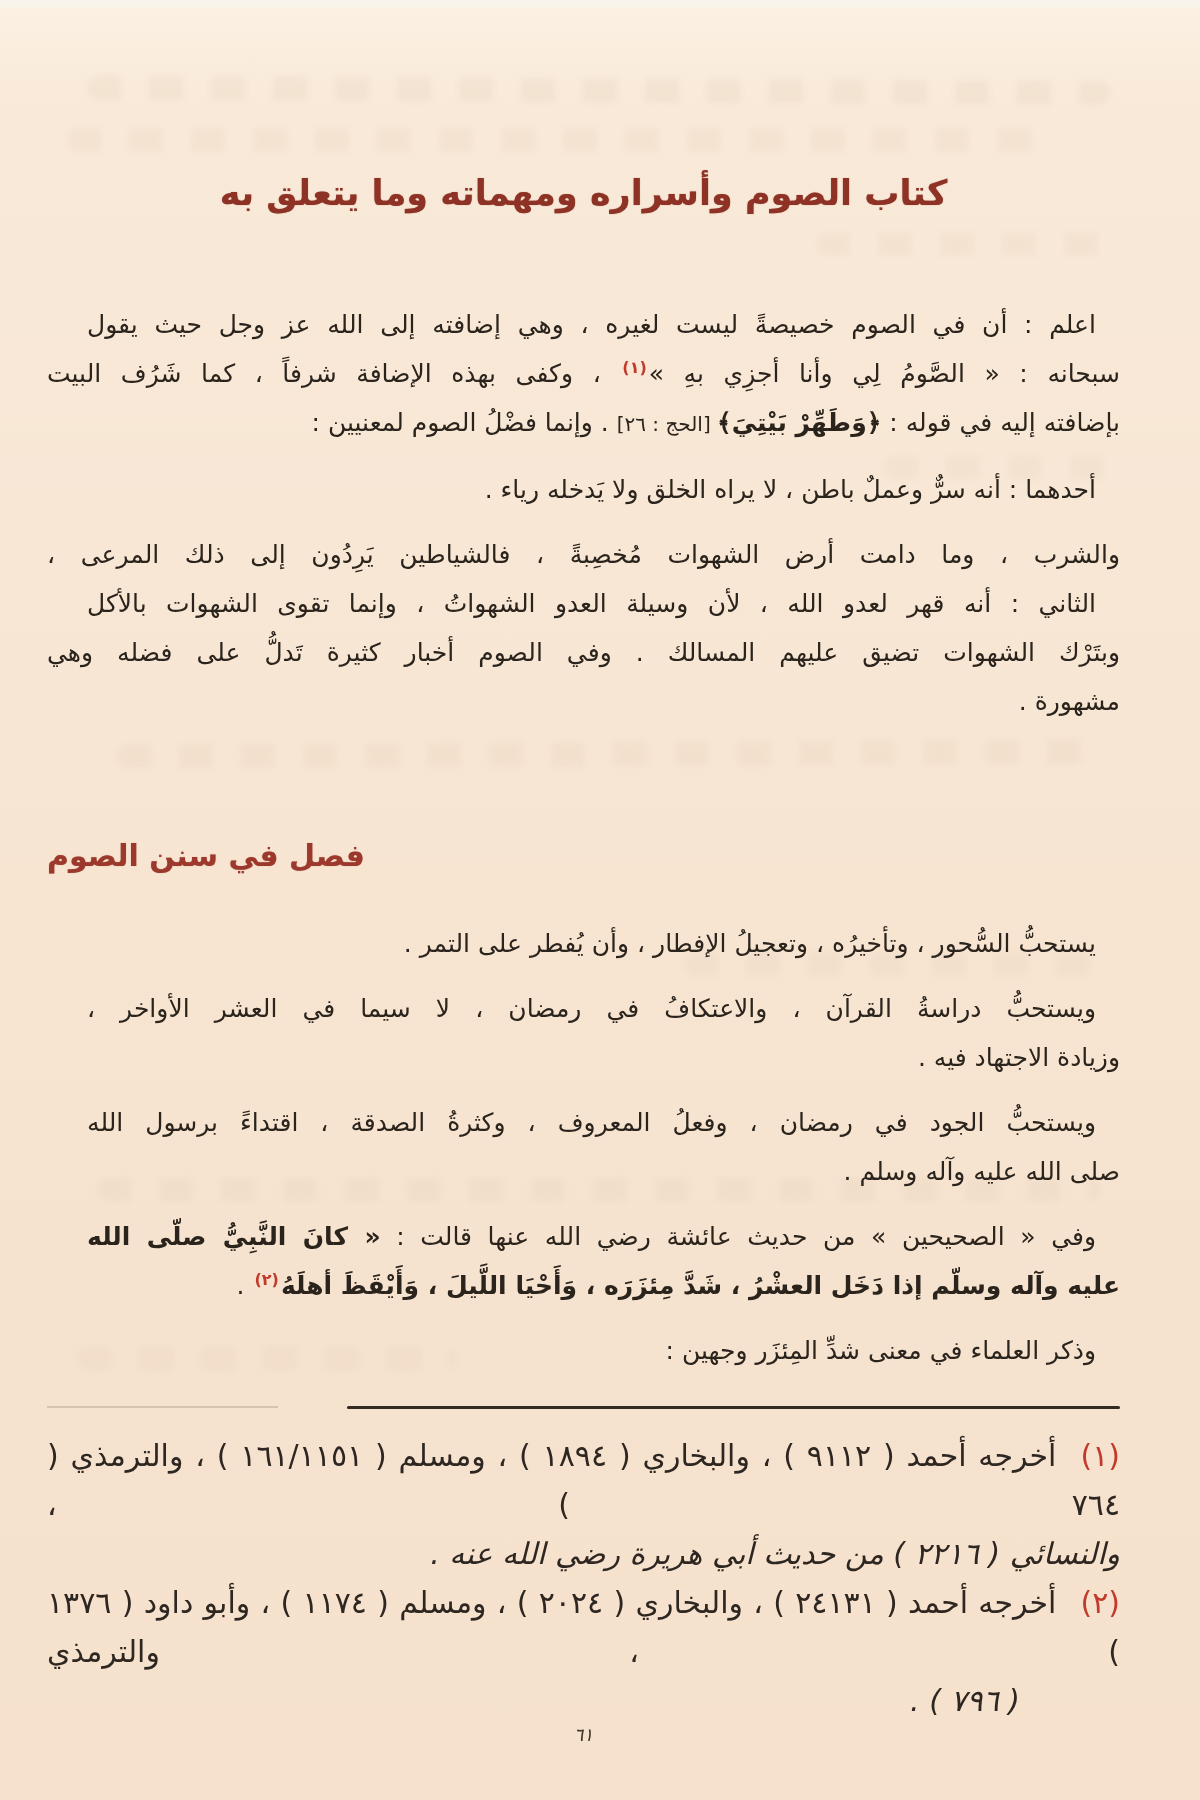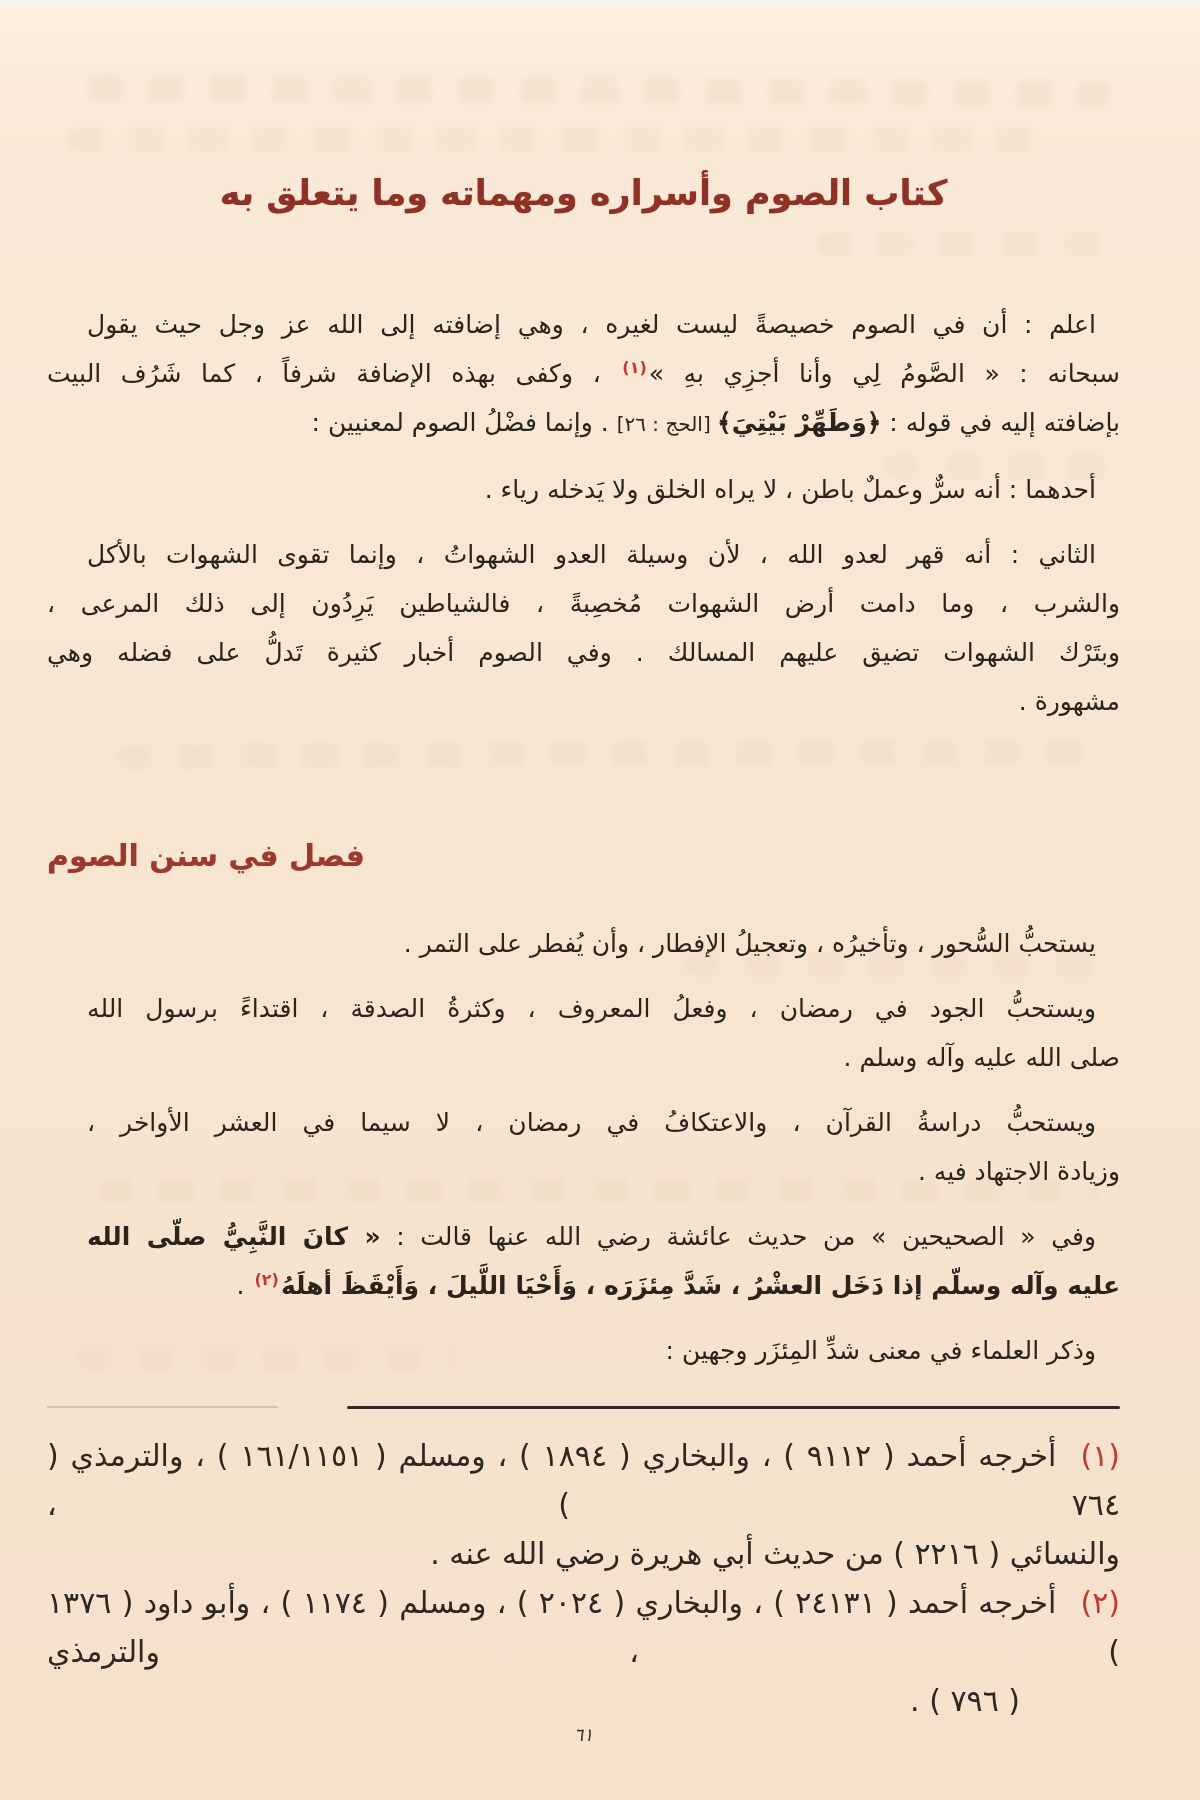--- a/index.html
+++ b/index.html
@@ -58,21 +58,21 @@
   }
   .sep-row{
     margin-top:30px;height:4px;
     display:flex;flex-direction:row;align-items:center;
   }
   .sep-dark{width:72%;height:3px;background:#332b23;border-radius:2px;}
   .sep-gap{width:6.5%;}
   .sep-faint{width:21.5%;height:2px;background:#b8a globalization;background:#bcab99;opacity:.55;}
   .footnotes{margin-top:22px;font-size:30px;line-height:49px;color:#2e2721;}
   .fline{display:block;text-align:justify;text-align-last:justify;}
-  .fline.last{text-align:right;text-align-last:right;}
+  .fline.last{text-align:right;text-align-last:right;font-style:italic;}
   .fline.indent{padding-right:100px;}
   .fmark{color:#c23a2c;margin-left:24px;}
   .page-number{
     position:absolute;top:1724px;left:0;right:0;
     text-align:center;font-size:18px;color:#3e352b;letter-spacing:2px;font-style:italic;
   }
 </style>
 </head>
 <body>
 
@@ -96,40 +96,40 @@
       <span class="line first">اعلم : أن في الصوم خصيصةً ليست لغيره ، وهي إضافته إلى الله عز وجل حيث يقول</span>
       <span class="line"><span>سبحانه : « الصَّومُ لِي وأنا أجزِي بهِ »</span><sup class="fn-ref">(١)</sup><span> ، وكفى بهذه الإضافة شرفاً ، كما شَرُف البيت</span></span>
       <span class="line last"><span>بإضافته إليه في قوله : </span><span class="bold">﴿وَطَهِّرْ بَيْتِيَ﴾</span><span class="small"> [الحج : ٢٦]</span><span> . وإنما فضْلُ الصوم لمعنيين :</span></span>
     </p>
 
     <p class="para">
       <span class="line last first">أحدهما : أنه سرٌّ وعملٌ باطن ، لا يراه الخلق ولا يَدخله رياء .</span>
     </p>
 
     <p class="para">
+      <span class="line">والشرب ، وما دامت أرض الشهوات مُخصِبةً ، فالشياطين يَرِدُون إلى ذلك المرعى ،</span>
       <span class="line first">الثاني : أنه قهر لعدو الله ، لأن وسيلة العدو الشهواتُ ، وإنما تقوى الشهوات بالأكل</span>
-      <span class="line">والشرب ، وما دامت أرض الشهوات مُخصِبةً ، فالشياطين يَرِدُون إلى ذلك المرعى ،</span>
       <span class="line">وبتَرْك الشهوات تضيق عليهم المسالك . وفي الصوم أخبار كثيرة تَدلُّ على فضله وهي</span>
       <span class="line last">مشهورة .</span>
     </p>
 
     <h2 class="heading2">فصل في سنن الصوم</h2>
 
     <p class="para">
       <span class="line last first">يستحبُّ السُّحور ، وتأخيرُه ، وتعجيلُ الإفطار ، وأن يُفطر على التمر .</span>
     </p>
 
     <p class="para">
-      <span class="line first">ويستحبُّ الجود في رمضان ، وفعلُ المعروف ، وكثرةُ الصدقة ، اقتداءً برسول الله</span>
-      <span class="line last">صلى الله عليه وآله وسلم .</span>
+      <span class="line first">ويستحبُّ دراسةُ القرآن ، والاعتكافُ في رمضان ، لا سيما في العشر الأواخر ،</span>
+      <span class="line last">وزيادة الاجتهاد فيه .</span>
     </p>
 
     <p class="para">
-      <span class="line first">ويستحبُّ دراسةُ القرآن ، والاعتكافُ في رمضان ، لا سيما في العشر الأواخر ،</span>
-      <span class="line last">وزيادة الاجتهاد فيه .</span>
+      <span class="line first">ويستحبُّ الجود في رمضان ، وفعلُ المعروف ، وكثرةُ الصدقة ، اقتداءً برسول الله</span>
+      <span class="line last">صلى الله عليه وآله وسلم .</span>
     </p>
 
     <p class="para">
       <span class="line first"><span>وفي « الصحيحين » من حديث عائشة رضي الله عنها قالت : </span><span class="bold">« كانَ النَّبِيُّ صلّى الله</span></span>
       <span class="line last"><span class="bold">عليه وآله وسلّم إذا دَخَل العشْرُ ، شَدَّ مِئزَرَه ، وَأَحْيَا اللَّيلَ ، وَأَيْقَظَ أهلَهُ</span><sup class="fn-ref">(٢)</sup><span> .</span></span>
     </p>
 
     <p class="para">
       <span class="line last first">وذكر العلماء في معنى شدِّ المِئزَر وجهين :</span>
     </p>

